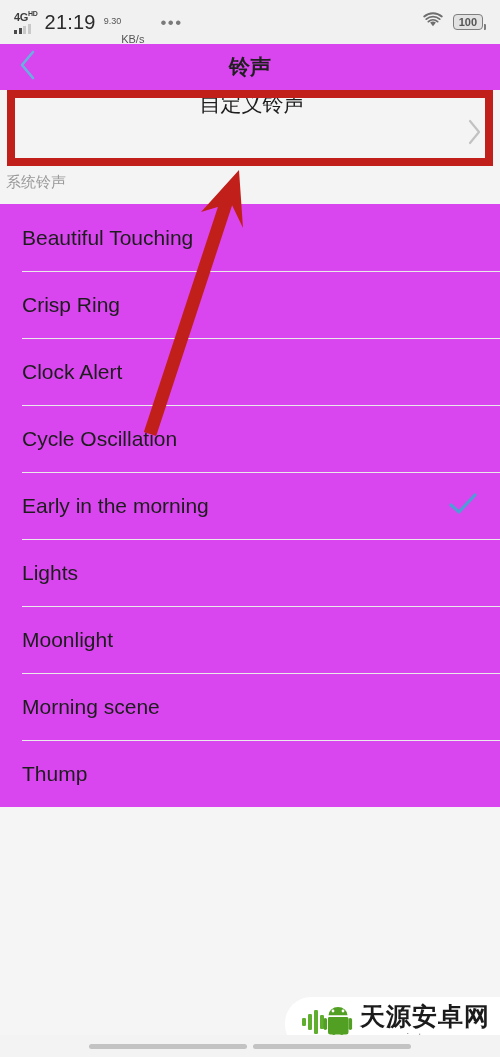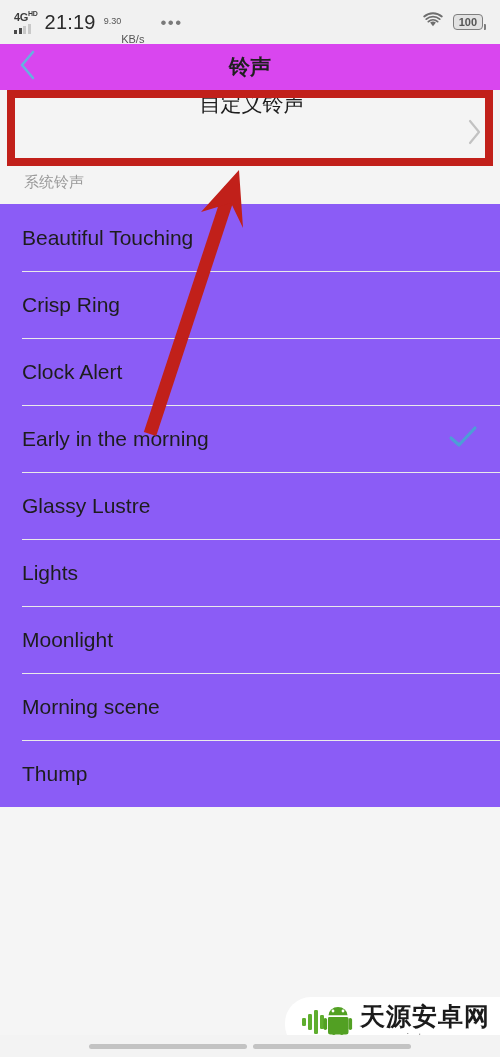--- a/index.html
+++ b/index.html
@@ -159,28 +159,28 @@
   .chev-right {
     margin-left: auto;
     color: #c2c2c2;
   }
 
   
   .section-head {
     height: 44px;
     display: flex;
     align-items: center;
-    padding-left: 24px;
+    padding-left: 6px;
     font-size: 15px;
     color: #9a9a9a;
     background: #f4f4f4;
   }
 
   
-  .list { background: #8b5cf6; }
+  .list { background: #d946ef; }
   .row {
     position: relative;
     height: 67px;
     display: flex;
     align-items: center;
     padding: 0 22px 0 22px;
     box-sizing: border-box;
   }
   .row + .row::before {
     content: "";
@@ -326,27 +326,27 @@
       <div class="row">
         <span class="name">Beautiful Touching</span>
       </div>
       <div class="row">
         <span class="name">Crisp Ring</span>
       </div>
       <div class="row">
         <span class="name">Clock Alert</span>
       </div>
       <div class="row">
+        <span class="name">Cycle Oscillation</span>
+      </div>
+      <div class="row">
         <span class="name">Early in the morning</span>
         <span class="check"><svg width="30" height="24" viewBox="0 0 30 24">
             <path d="M3 13 L11 20 L27 3" stroke="#4d9ed6" stroke-width="3.1" fill="none" stroke-linecap="round" stroke-linejoin="round"></path>
           </svg></span>
-      </div>
-      <div class="row">
-        <span class="name">Glassy Lustre</span>
       </div>
       <div class="row">
         <span class="name">Lights</span>
       </div>
       <div class="row">
         <span class="name">Moonlight</span>
       </div>
       <div class="row">
         <span class="name">Morning scene</span>
       </div>

